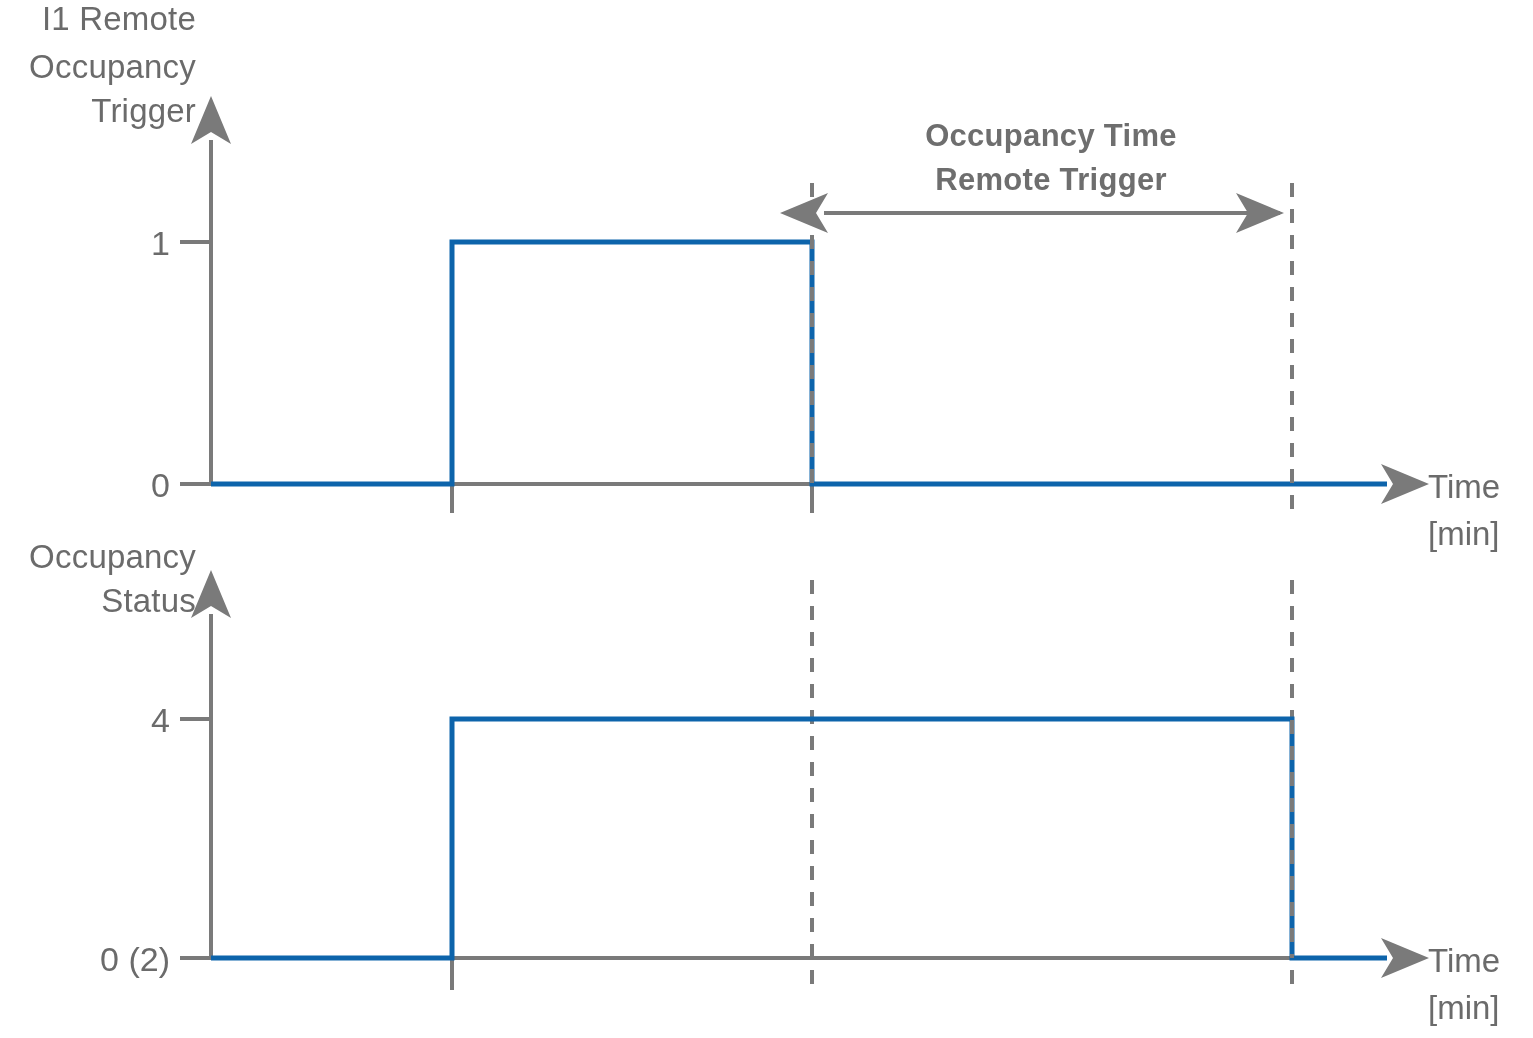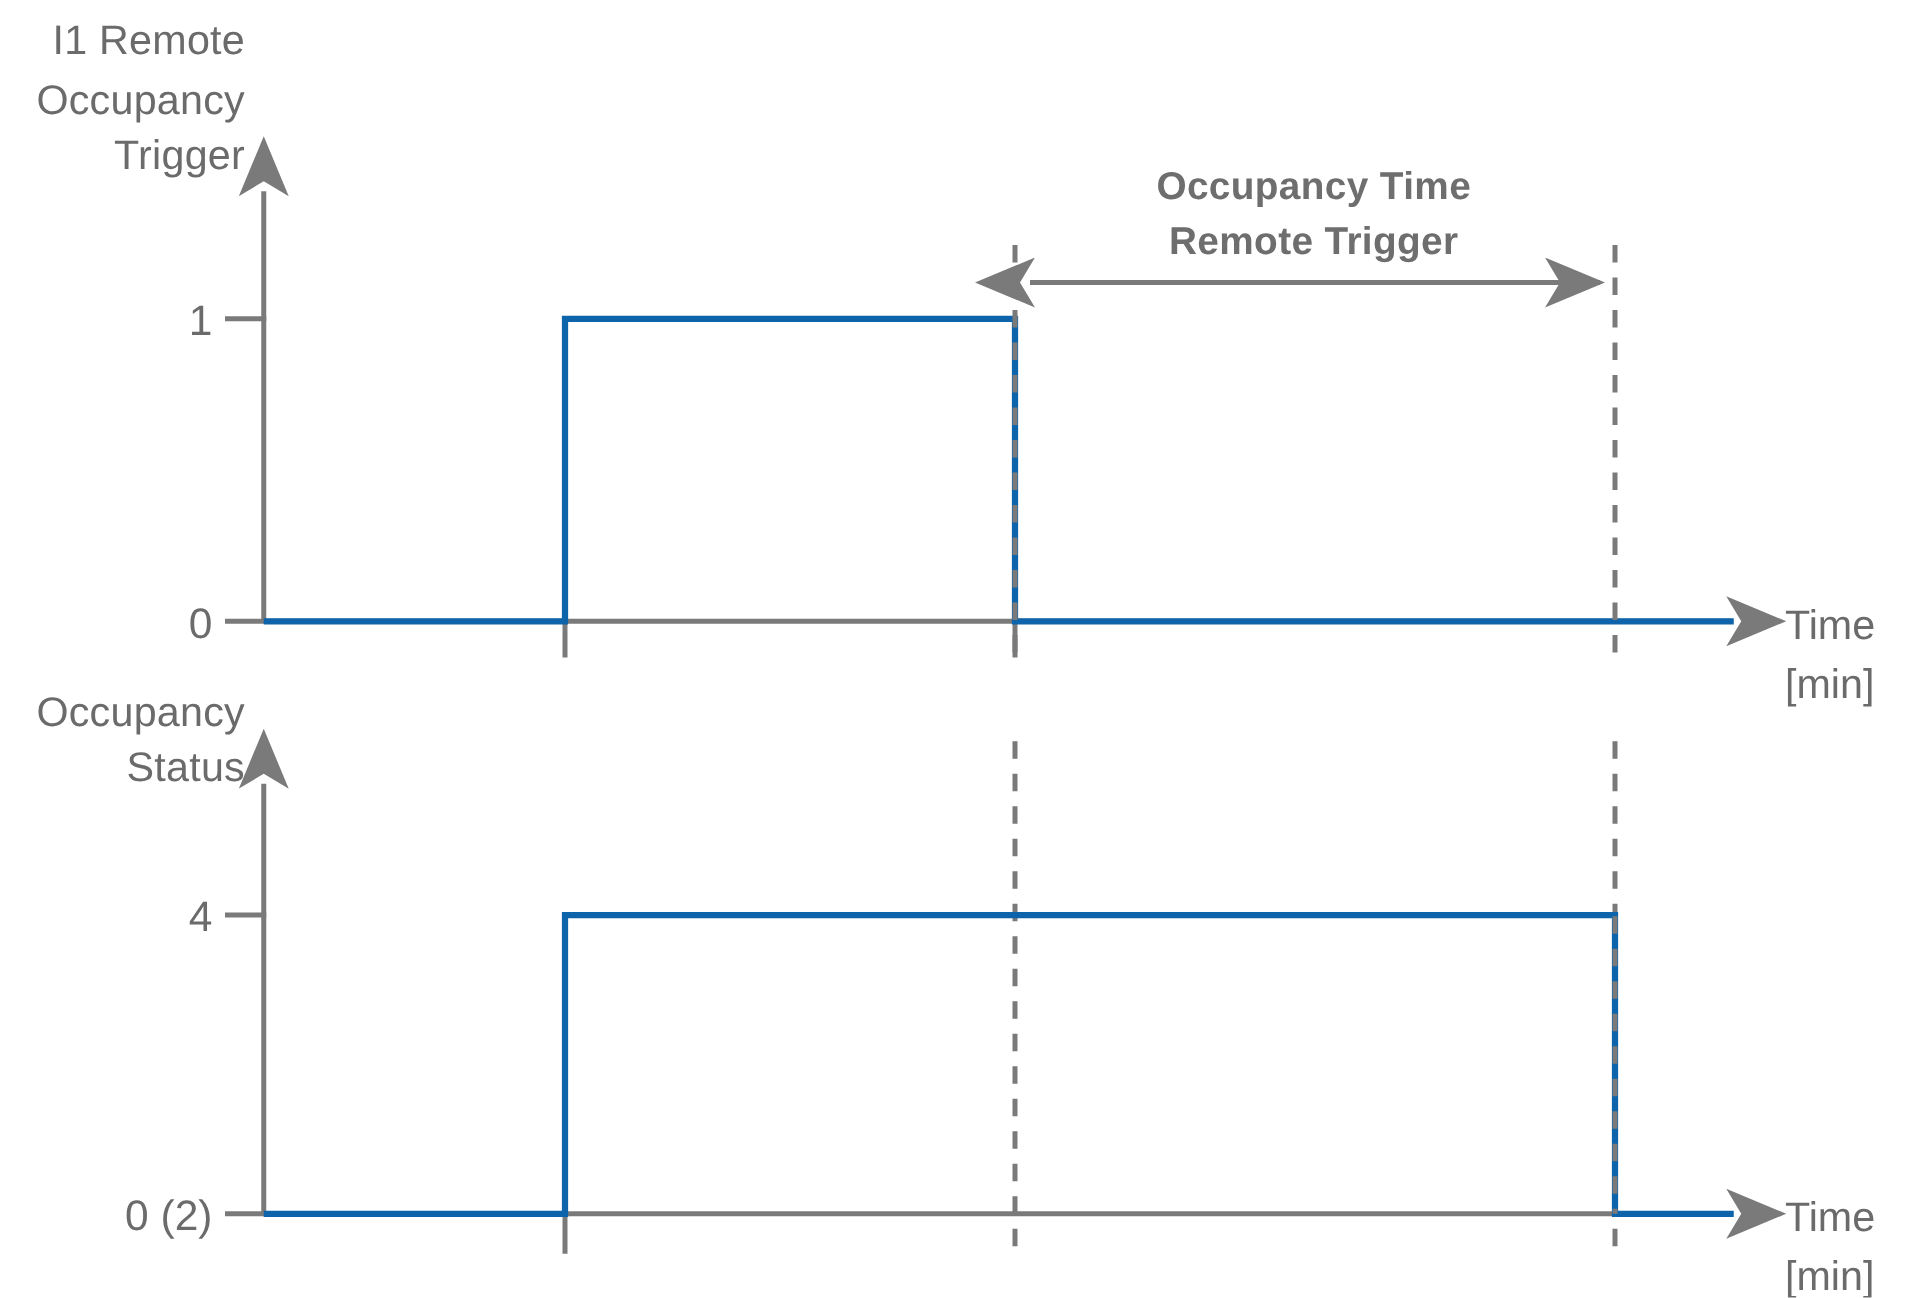--- a/index.html
+++ b/index.html
@@ -10,21 +10,20 @@
   body {
     width: 1533px;
     height: 1038px;
     font-family: "Liberation Sans", sans-serif;
     overflow: hidden;
   }
   #diagram-root {
     position: relative;
     width: 1533px;
     height: 805px;
-    margin-top: 13px;
   }
   svg.diagram {
     display: block;
     width: 1533px;
     height: 1038px;
   }
   text {
     font-family: "Liberation Sans", sans-serif;
     fill: #6b6b6b;
   }

